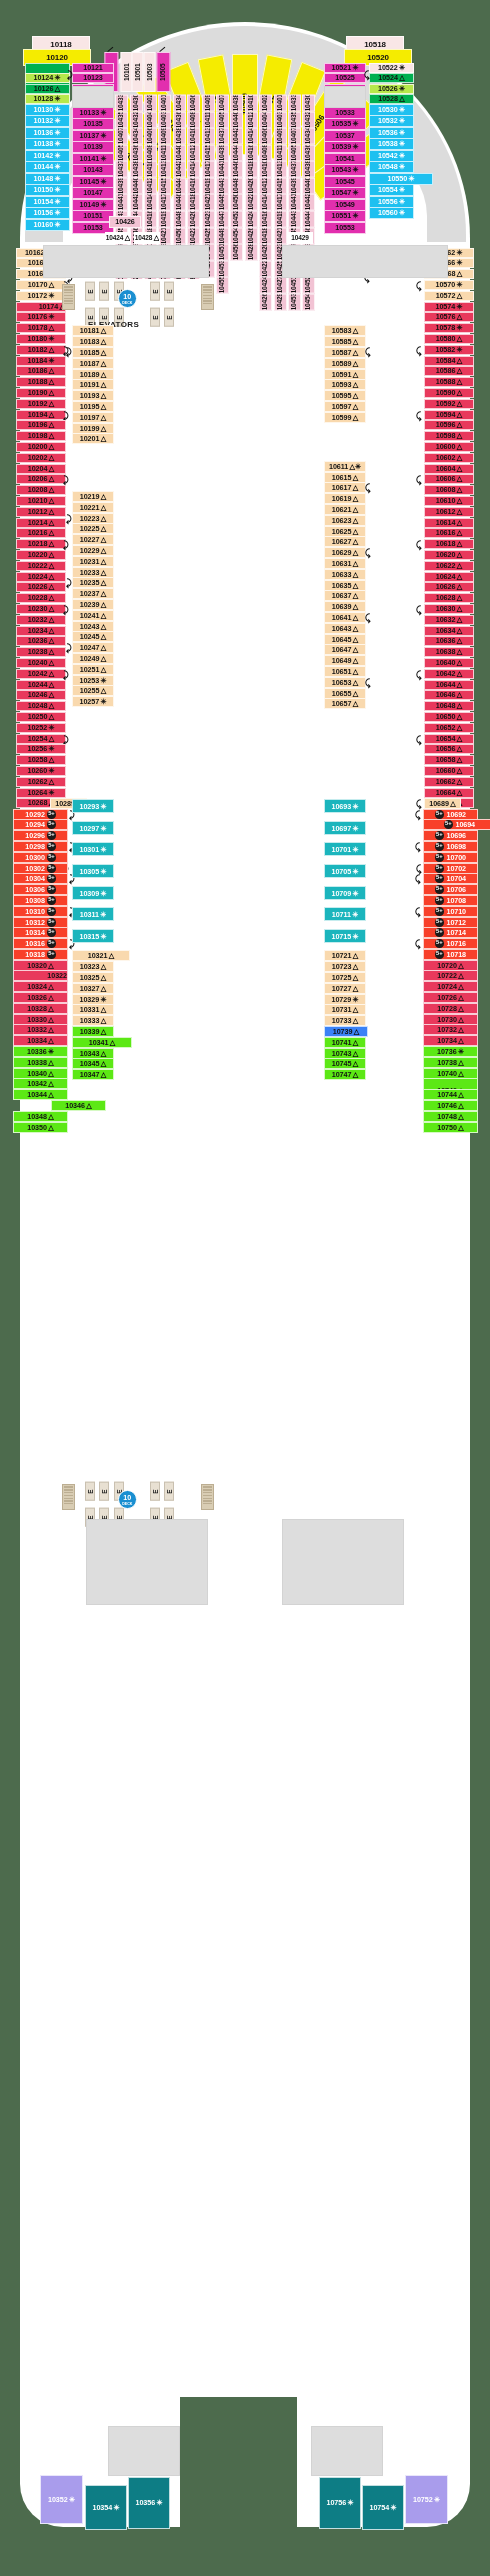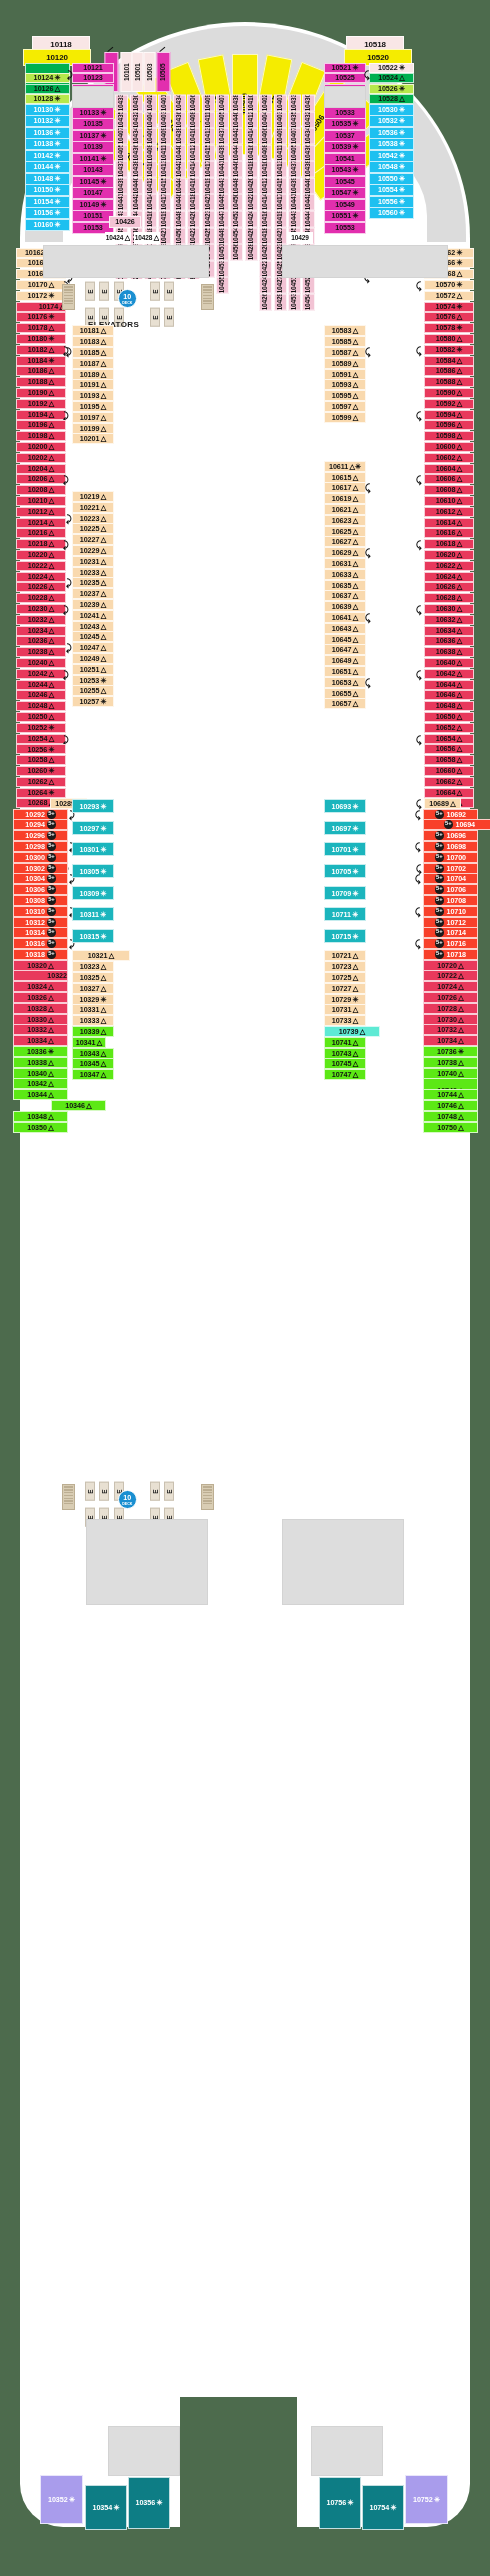--- a/index.html
+++ b/index.html
@@ -260,21 +260,21 @@
       <span class="sym">✳</span>
     </div>
     <div class="cab" style="left:369px;top:150px;width:45px;height:11.5px;background:#1ec0f0;color:#ffffff;font-size:7.2px;">
       <span>10542</span>
       <span class="sym">✳</span>
     </div>
     <div class="cab" style="left:369px;top:161px;width:45px;height:11.5px;background:#1ec0f0;color:#ffffff;font-size:7.2px;">
       <span>10548</span>
       <span class="sym">✳</span>
     </div>
-    <div class="cab" style="left:369px;top:173px;width:45px;height:11.5px;background:#1ec0f0;color:#ffffff;font-size:7.2px;">
+    <div class="cab" style="left:369px;top:173px;width:64px;height:11.5px;background:#1ec0f0;color:#ffffff;font-size:7.2px;">
       <span>10550</span>
       <span class="sym">✳</span>
     </div>
     <div class="cab" style="left:369px;top:184px;width:45px;height:11.5px;background:#1ec0f0;color:#ffffff;font-size:7.2px;">
       <span>10554</span>
       <span class="sym">✳</span>
     </div>
     <div class="cab" style="left:369px;top:196px;width:45px;height:11.5px;background:#1ec0f0;color:#ffffff;font-size:7.2px;">
       <span>10556</span>
       <span class="sym">✳</span>
@@ -1112,21 +1112,21 @@
     </div>
     <div class="cab" style="left:16px;top:723px;width:50px;height:10px;background:#e8395c;color:#111;font-size:7.2px;">
       <span>10252</span>
       <span class="sym">✳</span>
     </div>
     <div class="cab" style="left:16px;top:734px;width:50px;height:10px;background:#e8395c;color:#111;font-size:7.2px;">
       <span>10254</span>
       <span class="sym">△</span>
     </div>
     <div class="conn" style="left:63px;top:734px;">⤸</div>
-    <div class="cab" style="left:16px;top:744px;width:50px;height:10px;background:#e8395c;color:#111;font-size:7.2px;align-items:flex-end;">
+    <div class="cab" style="left:16px;top:744px;width:50px;height:10px;background:#e8395c;color:#111;font-size:7.2px;">
       <span>10256</span>
       <span class="sym">✳</span>
     </div>
     <div class="cab" style="left:16px;top:755px;width:50px;height:10px;background:#e8395c;color:#111;font-size:7.2px;">
       <span>10258</span>
       <span class="sym">△</span>
     </div>
     <div class="cab" style="left:16px;top:766px;width:50px;height:10px;background:#e8395c;color:#111;font-size:7.2px;">
       <span>10260</span>
       <span class="sym">✳</span>
@@ -2091,21 +2091,21 @@
       <span class="sym">△</span>
     </div>
     <div class="cab" style="left:72px;top:1015px;width:42px;height:10.8px;background:#f9d9ae;color:#111;font-size:7.2px;">
       <span>10333</span>
       <span class="sym">△</span>
     </div>
     <div class="cab" style="left:72px;top:1026px;width:42px;height:10.8px;background:#5ce815;color:#111;font-size:7.2px;">
       <span>10339</span>
       <span class="sym">△</span>
     </div>
-    <div class="cab" style="left:72px;top:1037px;width:34px;height:10.8px;background:#5ce815;color:#111;font-size:7.2px;">
+    <div class="cab" style="left:72px;top:1037px;width:60px;height:10.8px;background:#5ce815;color:#111;font-size:7.2px;">
       <span>10341</span>
       <span class="sym">△</span>
     </div>
     <div class="cab" style="left:72px;top:1048px;width:42px;height:10.8px;background:#5ce815;color:#111;font-size:7.2px;">
       <span>10343</span>
       <span class="sym">△</span>
     </div>
     <div class="cab" style="left:72px;top:1058px;width:42px;height:10.8px;background:#5ce815;color:#111;font-size:7.2px;">
       <span>10345</span>
       <span class="sym">△</span>
@@ -2163,21 +2163,21 @@
       <span class="sym">✳</span>
     </div>
     <div class="cab" style="left:324px;top:1004px;width:42px;height:10.8px;background:#f9d9ae;color:#111;font-size:7.2px;">
       <span>10731</span>
       <span class="sym">△</span>
     </div>
     <div class="cab" style="left:324px;top:1015px;width:42px;height:10.8px;background:#f9d9ae;color:#111;font-size:7.2px;">
       <span>10733</span>
       <span class="sym">△</span>
     </div>
-    <div class="cab" style="left:324px;top:1026px;width:56px;height:10.8px;background:#5eead4;color:#111;font-size:7.2px;">
+    <div class="cab" style="left:324px;top:1026px;width:44px;height:10.8px;background:#3b82f6;color:#111;font-size:7.2px;">
       <span>10739</span>
       <span class="sym">△</span>
     </div>
     <div class="cab" style="left:324px;top:1037px;width:42px;height:10.8px;background:#5ce815;color:#111;font-size:7.2px;">
       <span>10741</span>
       <span class="sym">△</span>
     </div>
     <div class="cab" style="left:324px;top:1048px;width:42px;height:10.8px;background:#5ce815;color:#111;font-size:7.2px;">
       <span>10743</span>
       <span class="sym">△</span>

